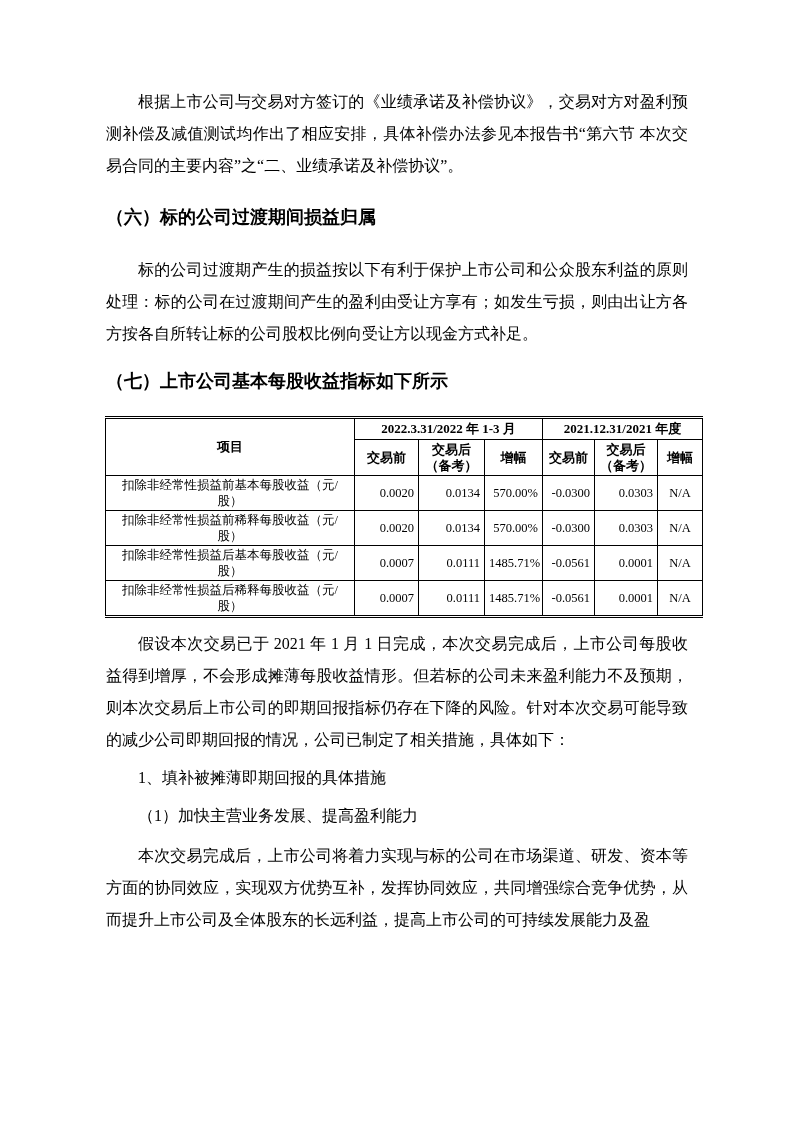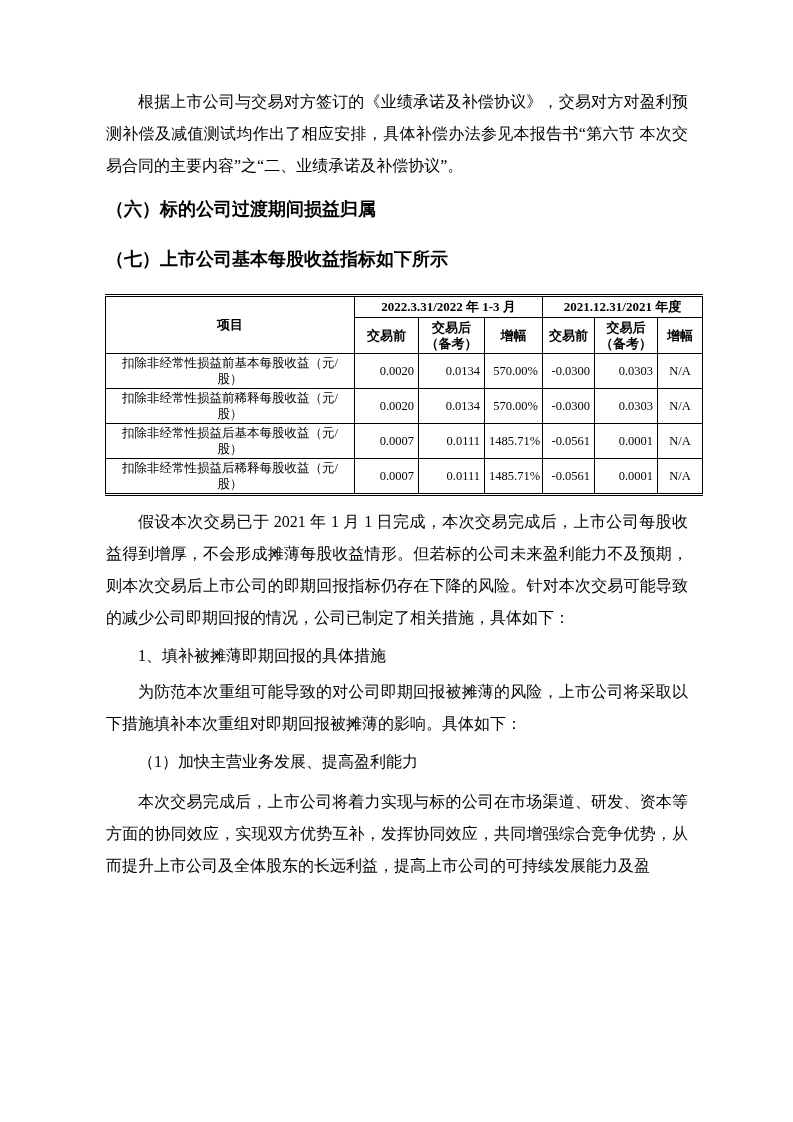--- a/index.html
+++ b/index.html
@@ -18,21 +18,21 @@
   }
   .para {
     margin: 0;
     font-size: 16px;
     line-height: 32px;
     text-align: justify;
     text-indent: 2em;
     word-break: break-all;
   }
   .heading {
-    margin: 14px 0 24px 0;
+    margin: 22px 0 24px 0;
     font-family: "Liberation Sans", "DejaVu Sans", sans-serif;
     font-weight: bold;
     font-size: 18px;
     line-height: 26px;
     text-indent: 0;
   }
   .heading.h7 { margin: 18px 0 22px 0; }
   .mt10 { margin-top: 10px; }
   .mt6  { margin-top: 6px; }
   .mt4  { margin-top: 4px; }
@@ -74,20 +74,21 @@
 </style>
 </head>
 <body>
 
 <div class="page">
 
   <p class="para">根据上市公司与交易对方签订的《业绩承诺及补偿协议》，交易对方对盈利预测补偿及减值测试均作出了相应安排，具体补偿办法参见本报告书“第六节  本次交易合同的主要内容”之“二、业绩承诺及补偿协议”。</p>
 
   <h2 class="heading">（六）标的公司过渡期间损益归属</h2>
 
+  <p class="para">标的公司过渡期产生的损益按以下有利于保护上市公司和公众股东利益的原则处理：标的公司在过渡期间产生的盈利由受让方享有；如发生亏损，则由出让方各方按各自所转让标的公司股权比例向受让方以现金方式补足。</p>
 
   <h2 class="heading h7">（七）上市公司基本每股收益指标如下所示</h2>
 
 
   <table class="eps">
     <colgroup>
       <col style="width:249px">
       <col style="width:64px">
       <col style="width:66px">
       <col style="width:58px">
@@ -153,20 +154,19 @@
         <td class="cell-num">0.0001</td>
         <td class="cell-na">N/A</td>
       </tr>
     </tbody>
   </table>
 
   <p class="para mt10">假设本次交易已于 2021 年 1 月 1 日完成，本次交易完成后，上市公司每股收益得到增厚，不会形成摊薄每股收益情形。但若标的公司未来盈利能力不及预期，则本次交易后上市公司的即期回报指标仍存在下降的风险。针对本次交易可能导致的减少公司即期回报的情况，公司已制定了相关措施，具体如下：</p>
 
   <p class="para mt6">1、填补被摊薄即期回报的具体措施</p>
 
-  <p class="para mt4">为防范本次重组可能导致的对公司即期回报被摊薄的风险，上市公司将采取以下措施填补本次重组对即期回报被摊薄的影响。具体如下：</p>
 
   <p class="para mt6">（1）加快主营业务发展、提高盈利能力</p>
 
   <p class="para mt8">本次交易完成后，上市公司将着力实现与标的公司在市场渠道、研发、资本等方面的协同效应，实现双方优势互补，发挥协同效应，共同增强综合竞争优势，从而提升上市公司及全体股东的长远利益，提高上市公司的可持续发展能力及盈</p>
 
 
 </div>
 
 </body></html>

